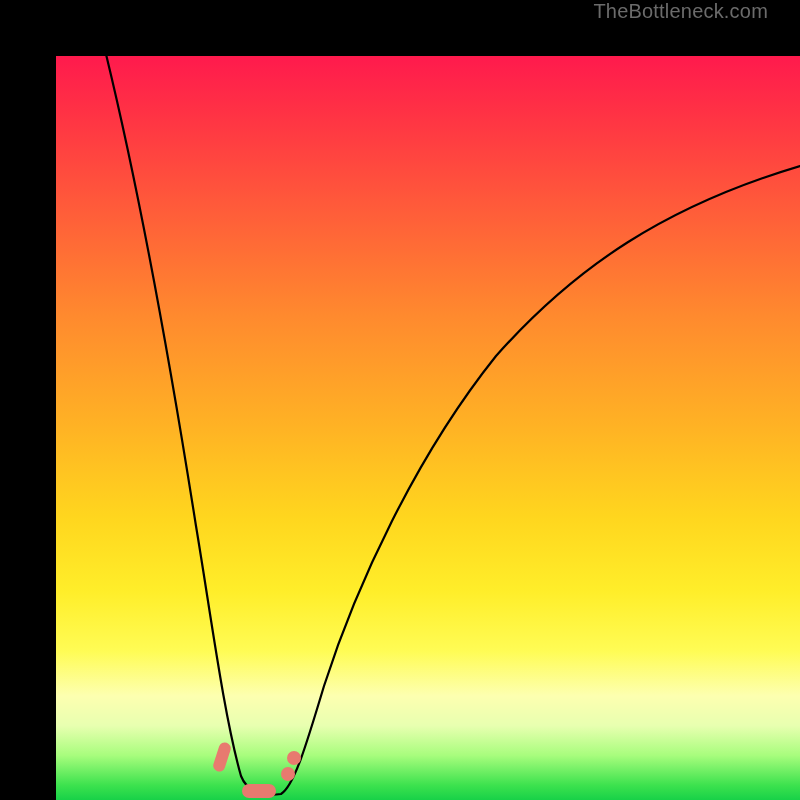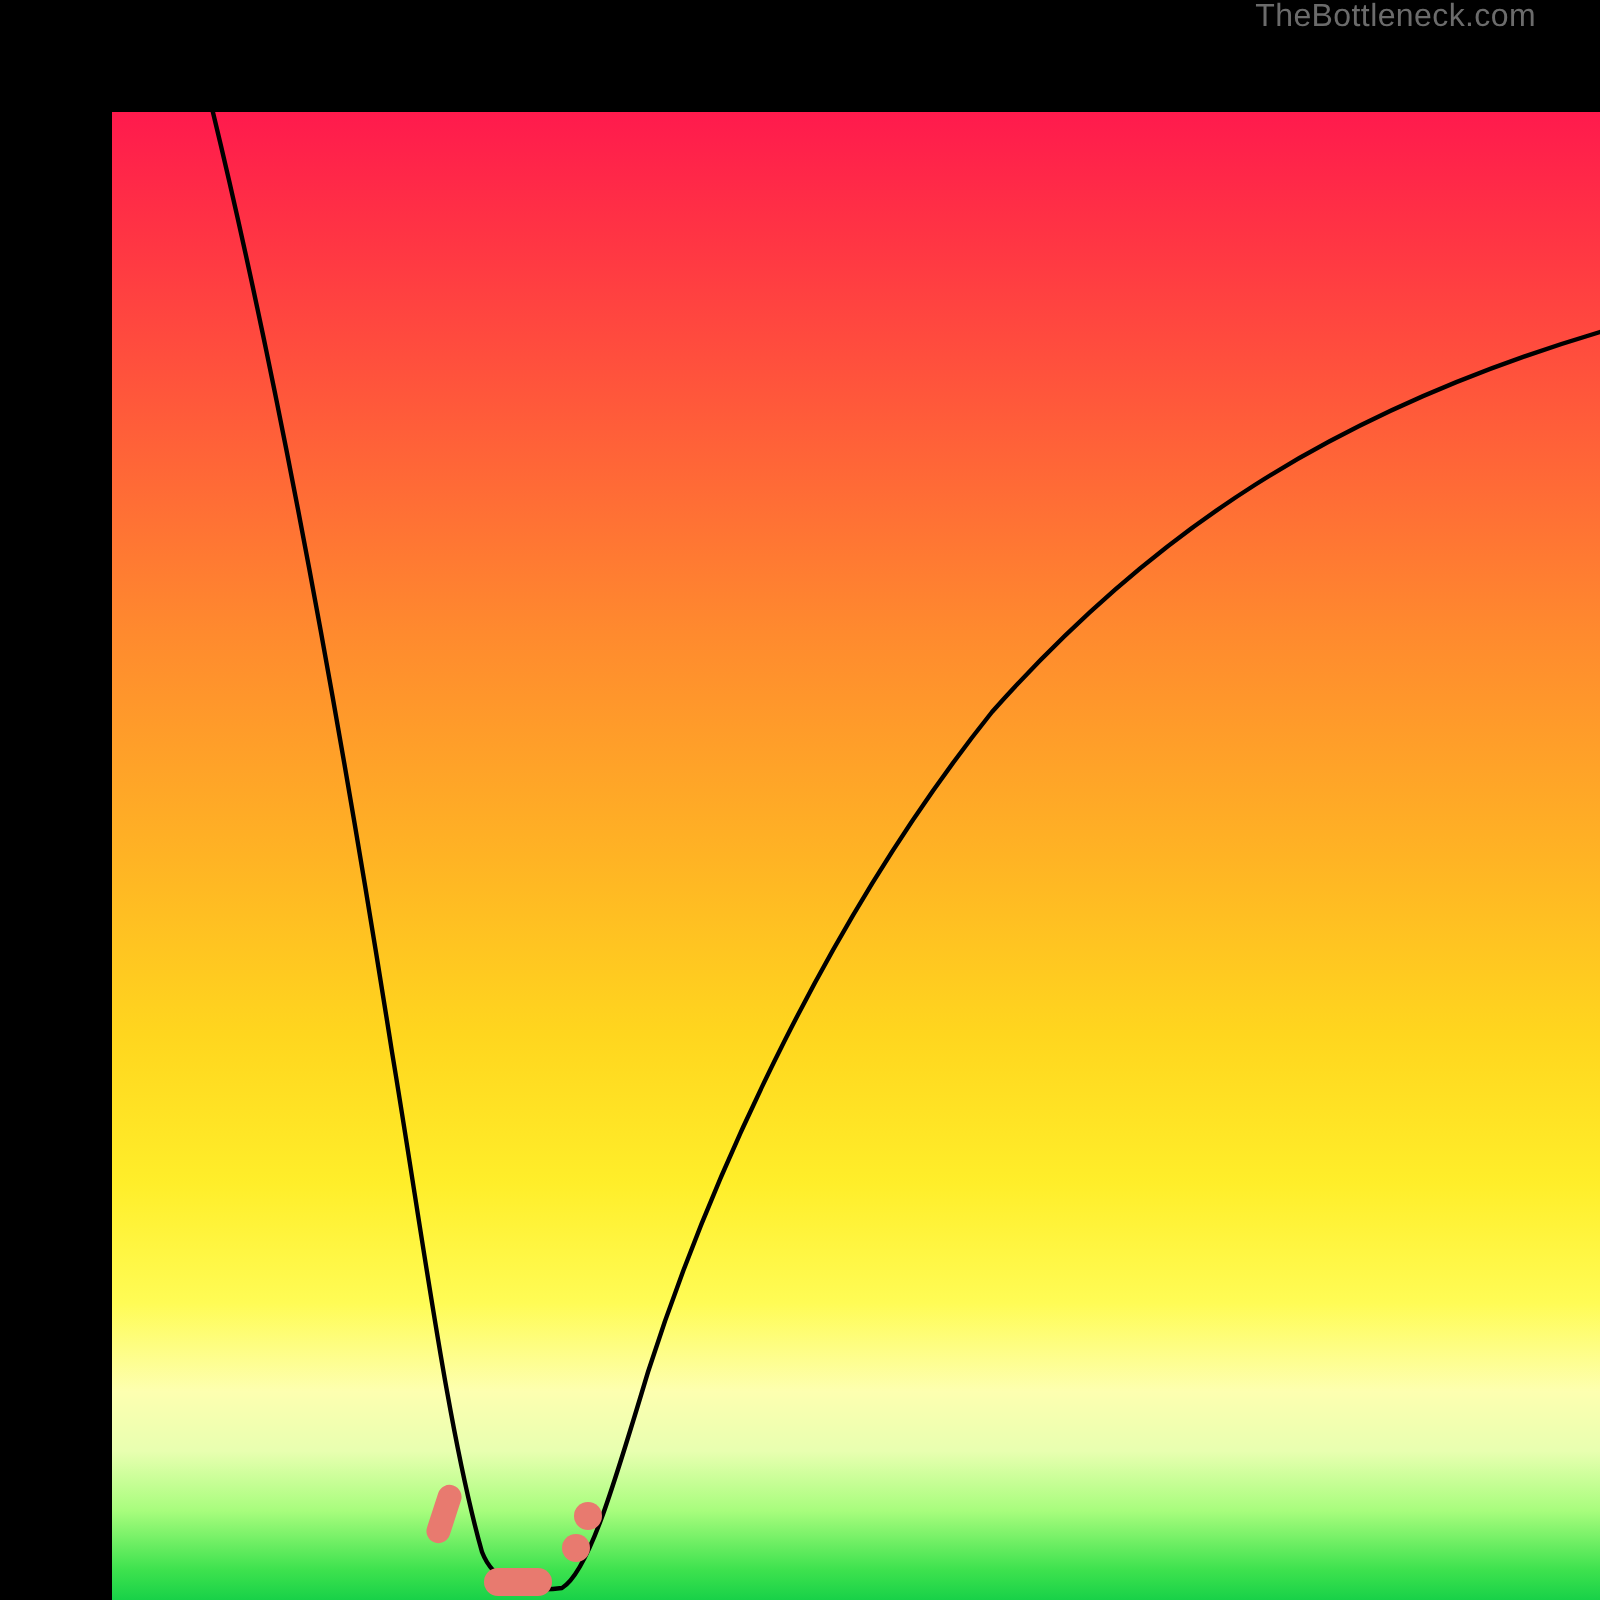--- a/index.html
+++ b/index.html
@@ -45,21 +45,21 @@
       #a8fd7d 94%,
       #3de24e 98%,
       #18d148 100%
     );
   }
   .watermark {
     position: absolute;
     top: 0;
     right: 32px;
     color: #6b6b6b;
-    font-size: 16px;
+    font-size: 20px;
     font-weight: 500;
     letter-spacing: 0.2px;
     z-index: 5;
   }
   svg.curves {
     position: absolute;
     inset: 0;
     width: 744px;
     height: 744px;
   }

